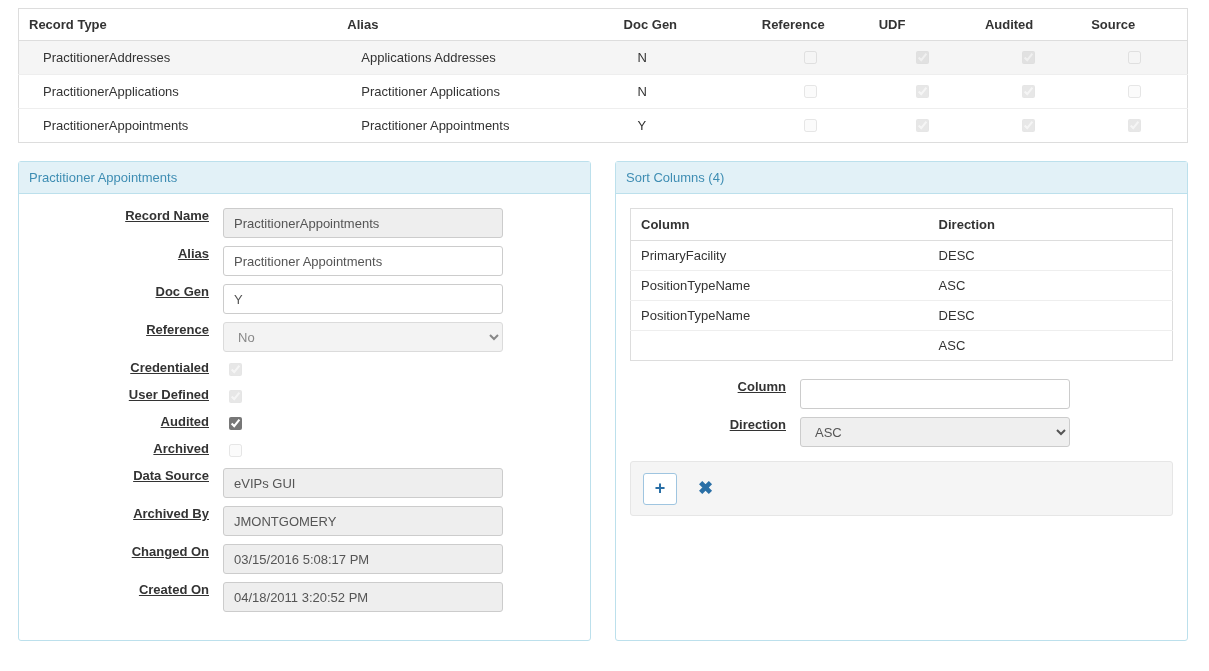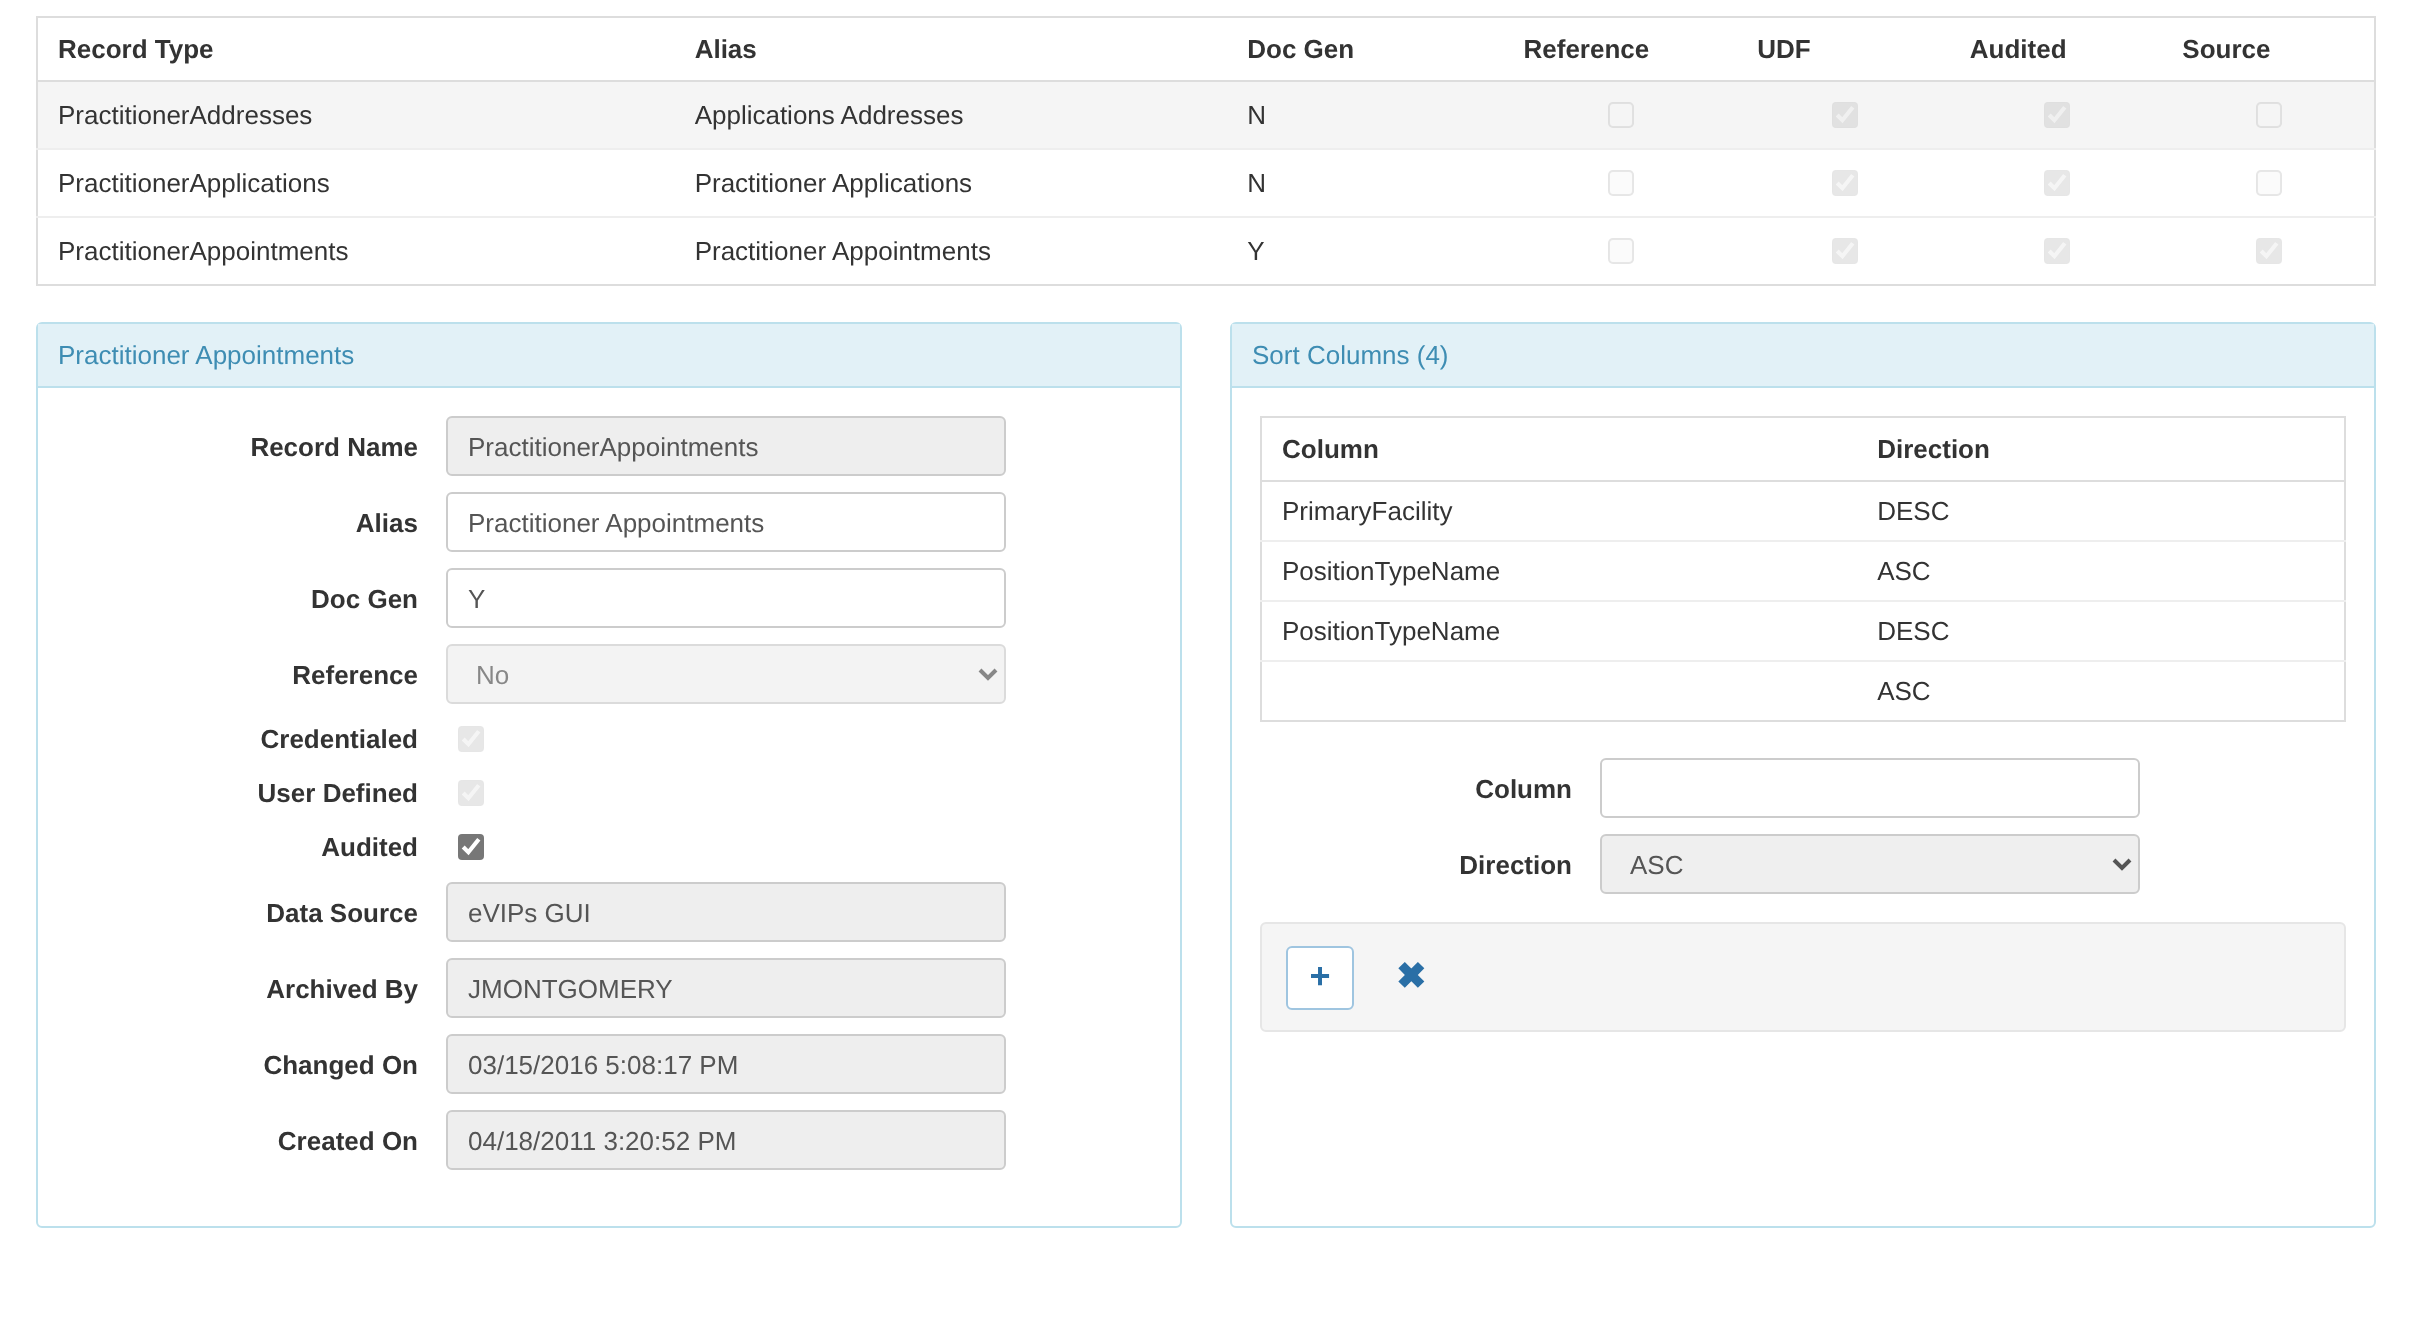--- a/index.html
+++ b/index.html
@@ -21,21 +21,21 @@
     margin-bottom: 18px;
   }
   .grid-panel th {
     font-weight: 700;
     text-align: left;
     padding: 8px 10px;
     border-bottom: 1px solid #ddd;
     font-size: 13px;
   }
   .grid-panel td {
-    padding: 7px 10px;
+    padding: 7px 24px;
     border-top: 1px solid #eee;
     font-size: 13px;
   }
   .grid-panel tr.selected td { background: #f5f5f5; }
   .col-center { text-align: center; }
 
   input[type="checkbox"] {
     accent-color: #777;
   }
   input[type="checkbox"]:disabled { opacity: .55; }
@@ -56,22 +56,23 @@
     color: #3e8db3;
     font-size: 13px;
     padding: 8px 10px;
     border-bottom: 1px solid #bce0ec;
   }
   .panel-body { padding: 14px 14px 20px 14px; }
 
   
   .form-row {
     display: flex;
-    align-items: center;
+    align-items: flex-start;
     margin-bottom: 8px;
+    text-decoration: underline;
   }
   .form-row label {
     width: 190px;
     text-align: right;
     padding-right: 14px;
     font-weight: 700;
     color: #333;
   }
   .form-row .ctrl { width: 280px; }
   .form-row input[type="text"],
@@ -218,20 +219,24 @@
         <label>Credentialed</label>
         <div class="ctrl cb"><input type="checkbox" disabled="" checked="" style=""></div>
       </div>
       <div class="form-row">
         <label>User Defined</label>
         <div class="ctrl cb"><input type="checkbox" disabled="" checked="" style=""></div>
       </div>
       <div class="form-row">
         <label>Audited</label>
         <div class="ctrl cb"><input type="checkbox" checked="" style=""></div>
+      </div>
+      <div class="form-row">
+        <label>Archived</label>
+        <div class="ctrl cb"><input type="checkbox" disabled="" style=""></div>
       </div>
       <div class="form-row">
         <label>Data Source</label>
         <div class="ctrl"><input type="text" class="readonly" readonly="" value="eVIPs GUI" style=""></div>
       </div>
       <div class="form-row">
         <label>Archived By</label>
         <div class="ctrl"><input type="text" class="readonly" readonly="" value="JMONTGOMERY" style=""></div>
       </div>
       <div class="form-row">

